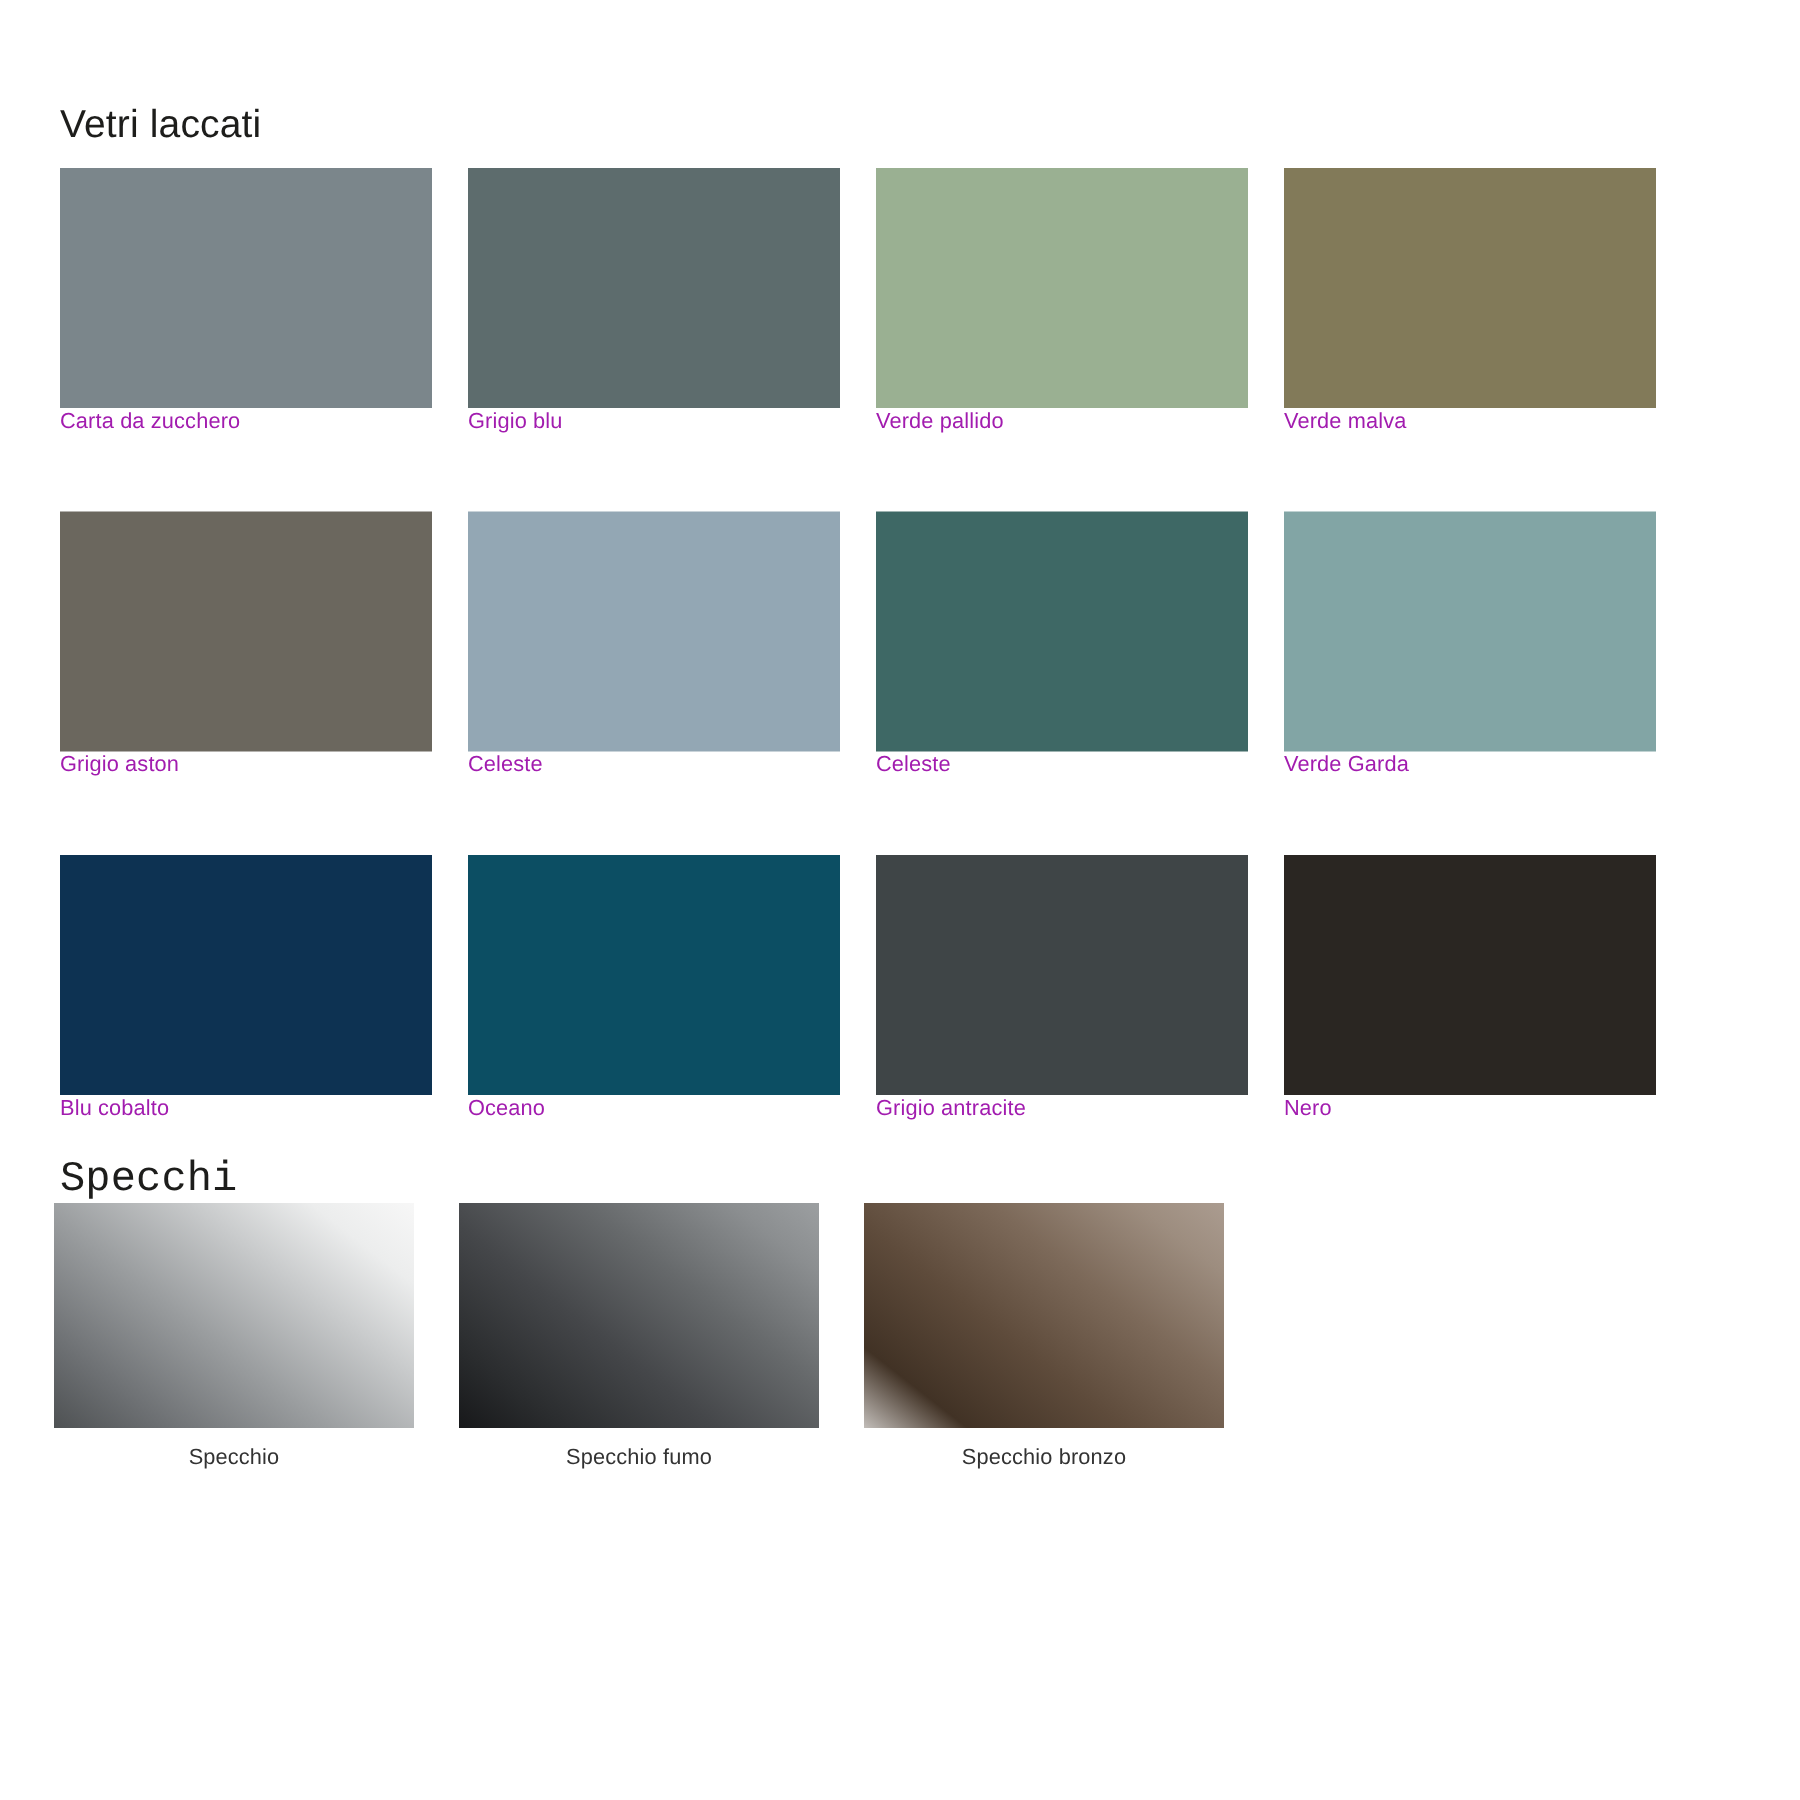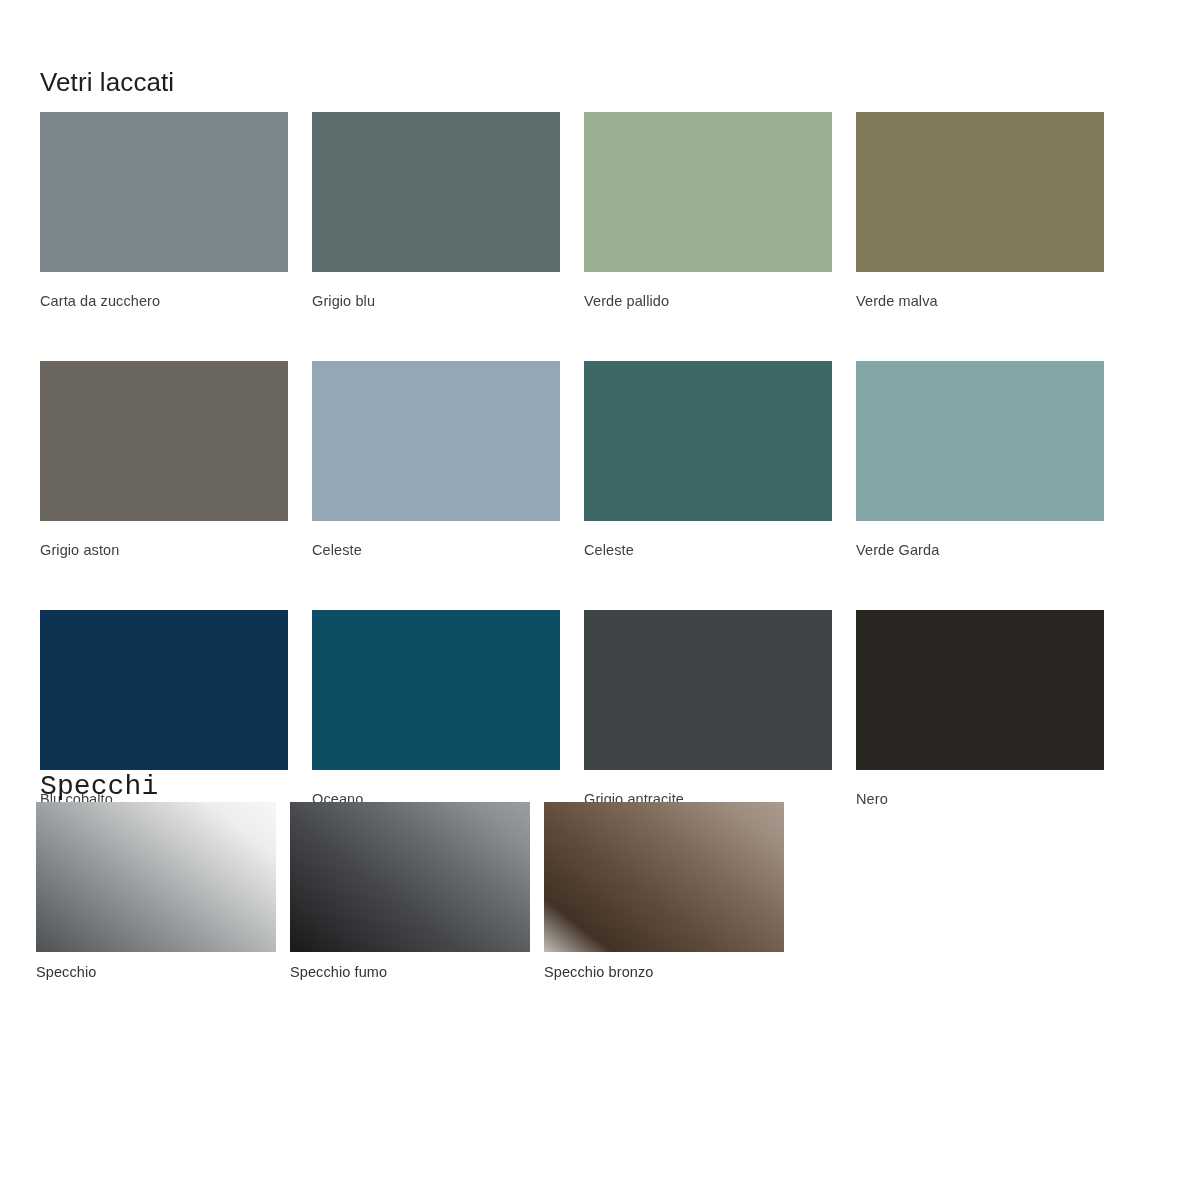--- a/index.html
+++ b/index.html
@@ -59,36 +59,37 @@
   .swatch-cell {
     width: 248px;
   }
   .swatch-chip {
     width: 248px;
     height: 160px;
     display: block;
   }
   .swatch-label {
     display: block;
-    margin-top: 20px;
+    margin-top: 0;
     font-size: 14.5px;
     line-height: 18px;
-    color: #404040;
+    color: #a21caf;
     letter-spacing: 0.1px;
     white-space: nowrap;
   }
 
   
   .specchi-grid {
     position: absolute;
     left: 36px;
     top: 802px;
     display: grid;
     grid-template-columns: repeat(3, 240px);
-    column-gap: 14px;
+    column-gap: 30px;
+    text-align: center;
   }
   .mirror-cell {
     width: 240px;
   }
   .mirror-chip {
     width: 240px;
     height: 150px;
     display: block;
   }
   .mirror-label {

